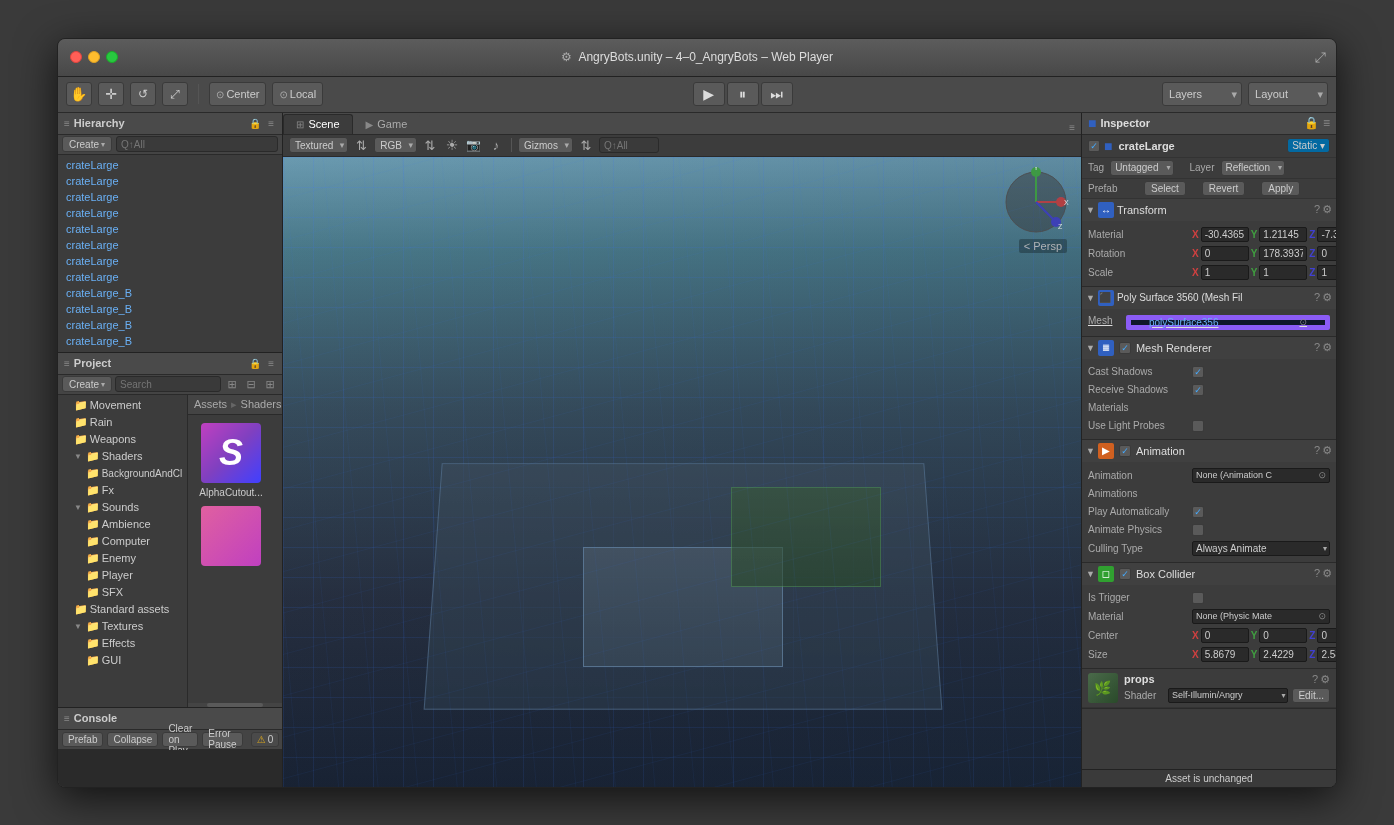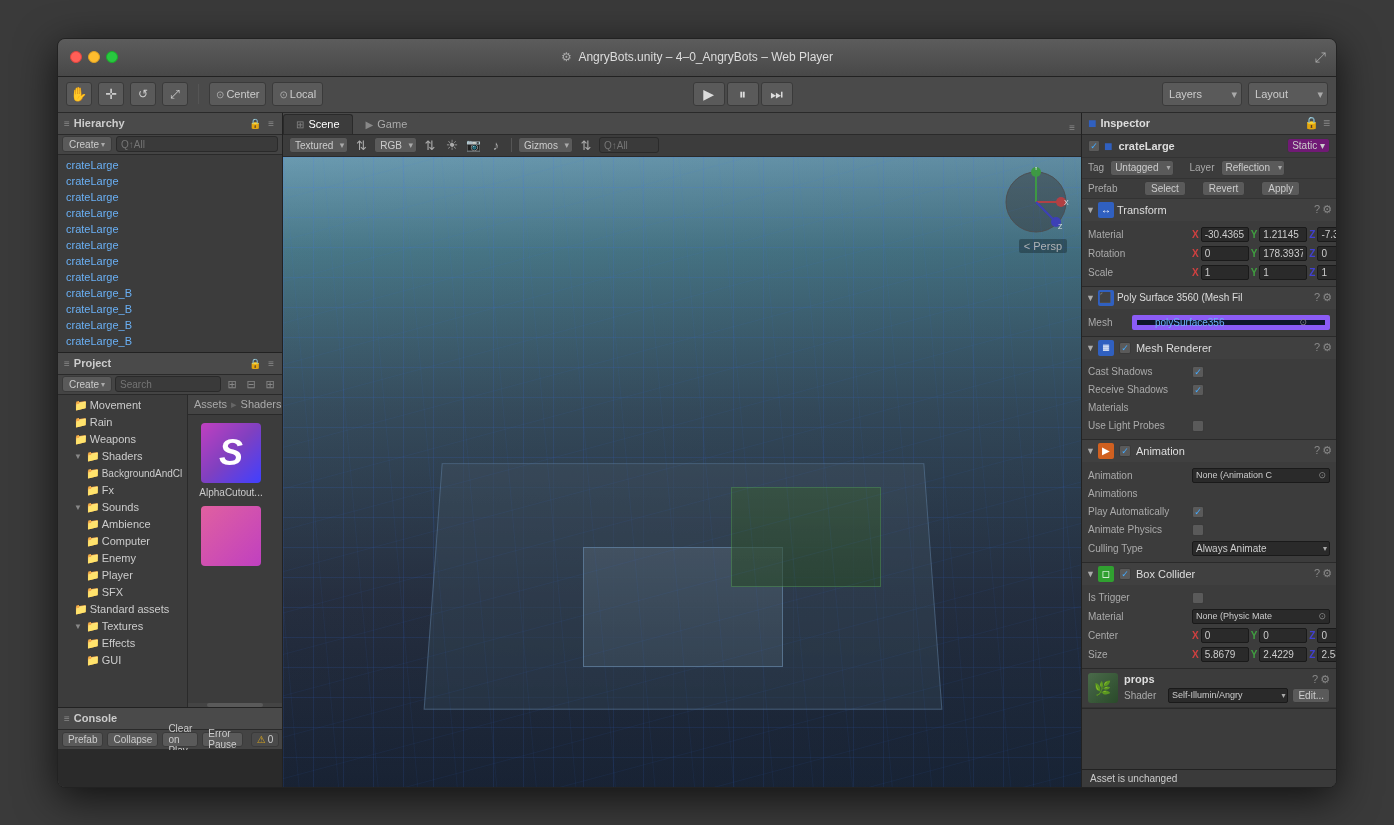--- a/index.html
+++ b/index.html
@@ -501,21 +501,21 @@
       color: #4af;
       cursor: pointer;
     }
     .inspector-object-name {
       flex: 1;
       color: #ddd;
       font-size: 11px;
       font-weight: bold;
     }
     .inspector-static {
-      background: #701a75;
+      background: #0369a1;
       border: 1px solid #3a3a3a;
       border-radius: 3px;
       color: #ccc;
       padding: 1px 4px;
       font-size: 10px;
       cursor: pointer;
     }
     .inspector-static::after { content: ' ▾'; }
     .tag-layer-row {
       display: flex;
@@ -673,20 +673,21 @@
     .status-bar {
       height: 18px;
       background: #3a3a3a;
       border-top: 1px solid #222;
       display: flex;
       align-items: center;
       padding: 0 8px;
       color: #999;
       font-size: 10px;
       flex-shrink: 0;
+      justify-content: center;
     }
     .asset-unchanged { color: #ccc; }
     
     .scene-bg-img {
       width: 100%;
       height: 100%;
       background:
         
         linear-gradient(rgba(60,120,255,0.15) 1px, transparent 1px),
         linear-gradient(90deg, rgba(60,120,255,0.15) 1px, transparent 1px),
@@ -704,23 +705,23 @@
     .scene-overlay-text {
       position: absolute;
       color: #ccc;
       font-size: 11px;
       background: rgba(0,0,0,0.3);
       padding: 1px 5px;
       border-radius: 2px;
     }
     .mesh-obj-row {
       display: flex;
-      align-items: center;
-      gap: 9px;
+      gap: 3px;
       padding: 2px 0;
+      text-decoration: underline;
     }
     .mesh-label { color: #aaa; font-size: 10px; width: 35px; }
     .mesh-val-field {
       background: #0f172a;
       border: 5px solid #8b5cf6;
       border-radius: 2px;
       color: #6ab0f5;
       padding: 1px 18px;
       font-size: 10px;
       flex: 1;

